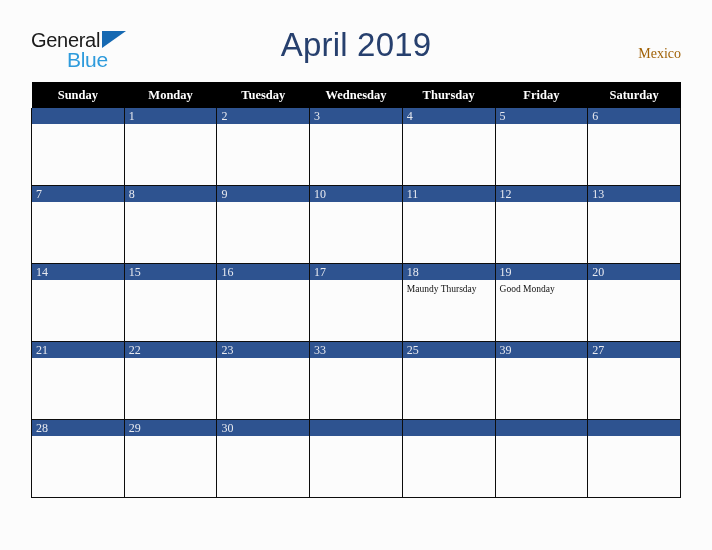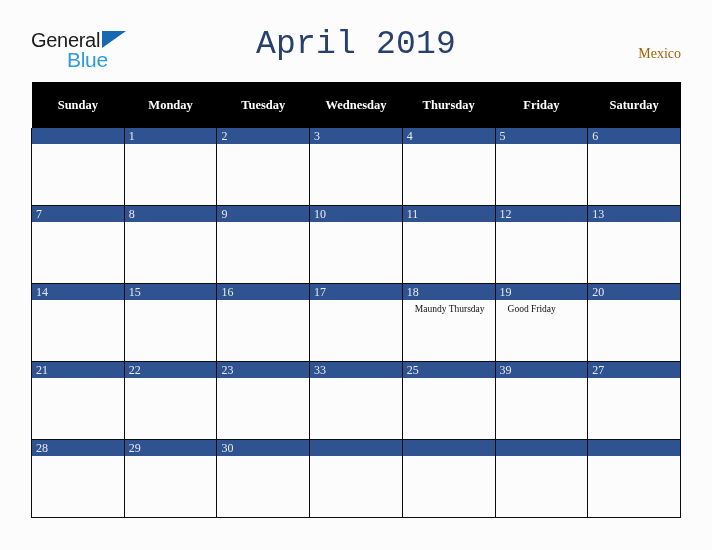--- a/index.html
+++ b/index.html
@@ -60,21 +60,21 @@
     letter-spacing: -0.3px;
     line-height: 23px;
   }
 
   .title {
     position: absolute;
     left: 0;
     top: 26px;
     width: 712px;
     text-align: center;
-    font-family: Liberation Mono, monospace;
+    font-family: Liberation Sans, sans-serif;
     font-size: 33px;
     color: #27406e;
     letter-spacing: 0.2px;
   }
 
   .country {
     position: absolute;
     right: 31px;
     top: 46px;
     font-family: "Liberation Serif", serif;
@@ -92,21 +92,21 @@
     table-layout: fixed;
   }
 
   .calendar th {
     background: #000000;
     color: #ffffff;
     font-family: "Liberation Serif", serif;
     font-size: 12.5px;
     font-weight: bold;
     height: 18px;
-    padding: 14px;
+    padding: 4px;
     text-align: center;
     border: none;
   }
 
   .calendar td {
     padding: 0;
     vertical-align: top;
     border-left: 1px solid #0d0d0d;
     border-right: 1px solid #0d0d0d;
     border-bottom: 1px solid #0d0d0d;
@@ -124,21 +124,20 @@
     height: 16px;
     line-height: 16px;
     padding-left: 4px;
     color: #e8eaf0;
     font-family: "Liberation Serif", serif;
     font-size: 12px;
   }
 
   .event-area {
     padding: 4px 4px 0 4px;
-    margin-left: 8px;
   }
 
   .event {
     font-family: "Liberation Serif", serif;
     font-size: 9.5px;
     color: #111111;
     line-height: 11px;
   }
 </style>
 </head>
@@ -327,21 +326,21 @@
             <div class="date-band">18</div>
             <div class="event-area">
               <div class="event">Maundy Thursday</div>
             </div>
           </div>
         </td>
       <td>
           <div class="daycell">
             <div class="date-band">19</div>
             <div class="event-area">
-              <div class="event">Good Friday</div>
+              <div class="event">Good Monday</div>
             </div>
           </div>
         </td>
       <td>
           <div class="daycell">
             <div class="date-band">20</div>
             <div class="event-area">
               <div class="event"></div>
             </div>
           </div>

